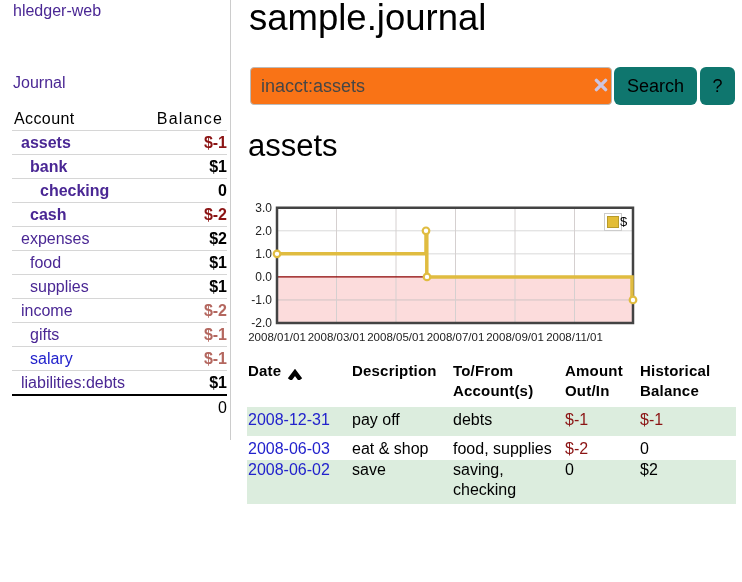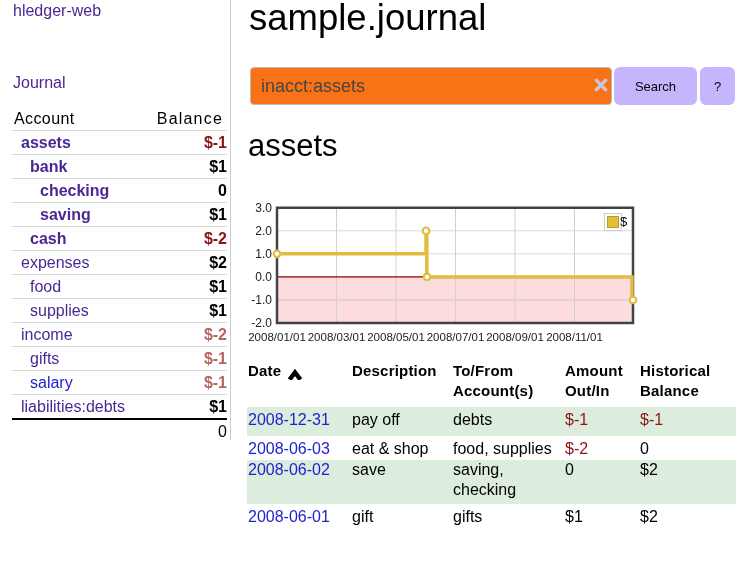--- a/index.html
+++ b/index.html
@@ -24,21 +24,21 @@
 .ind2 { padding-left:18px !important; }
 .ind3 { padding-left:28px !important; }
 .acct-b a { font-weight:bold; }
 
 
 #main { position:absolute; left:232px; top:0; width:510px; height:510px; }
 h1 { position:absolute; left:17px; top:-3px; font-size:36.5px; font-weight:normal; color:#000; }
 #searchbar { position:absolute; left:18px; top:67px; }
 #q { position:absolute; left:0; top:0; width:362px; height:38px; border:1px solid #bbb; border-radius:4px; font-family:"Liberation Sans",sans-serif; font-size:18px; color:#464646; padding:0 24px 0 10px; background:#f97316; }
 #clearx { position:absolute; left:344px; top:11px; }
-.btn { position:absolute; top:0; height:38px; background:#c4b5fd; border:none; border-radius:6px; font-family:"Liberation Sans",sans-serif; font-size:13px; color:#000; }
+.btn { position:absolute; top:0; height:38px; background:#0f766e; border:none; border-radius:6px; font-family:"Liberation Sans",sans-serif; font-size:18px; color:#000; }
 #btn-search { left:364px; width:83px; }
 #btn-help { left:450px; width:35px; }
 h2 { position:absolute; left:16px; top:128px; font-size:31px; font-weight:normal; color:#000; }
 #histlabel { position:absolute; left:15px; top:170px; font-size:16px; font-weight:bold; color:#000; letter-spacing:0.2px; }
 #chart { position:absolute; left:8px; top:198px; }
 
 
 #regtbl { position:absolute; left:15px; top:358px; width:489px; border-collapse:collapse; table-layout:fixed; font-size:16px; }
 #regtbl th { font-weight:bold; text-align:left; vertical-align:top; font-size:15px; line-height:20px; padding:3px 0 6px 1px; letter-spacing:0.2px;margin-left:16px; }
 #regtbl th.r, #regtbl td.r { text-align:left; padding-right:0; }
@@ -65,24 +65,20 @@
           <td class="ind1"><a class="purple" href="#">assets</a></td>
           <td class="bal darkred">$-1</td>
         </tr>
     <tr class="acct-b">
           <td class="ind2"><a class="purple" href="#">bank</a></td>
           <td class="bal">$1</td>
         </tr>
     <tr class="acct-b">
           <td class="ind3"><a class="purple" href="#">checking</a></td>
           <td class="bal">0</td>
-        </tr>
-    <tr class="acct-b">
-          <td class="ind3"><a class="purple" href="#">saving</a></td>
-          <td class="bal">$1</td>
         </tr>
     <tr class="acct-b">
           <td class="ind2"><a class="purple" href="#">cash</a></td>
           <td class="bal darkred">$-2</td>
         </tr>
     <tr>
           <td class="ind1"><a class="purple" href="#">expenses</a></td>
           <td class="bal">$2</td>
         </tr>
     <tr>
@@ -211,22 +207,15 @@
           <td class="r darkred">$-2</td>
           <td class="r">0</td>
     </tr>
     <tr class="g r3">
       <td><a class="blue" href="#">2008-06-02</a></td>
           <td>save</td>
           <td>saving,<br>checking</td>
           <td class="r">0</td>
           <td class="r">$2</td>
     </tr>
-    <tr class="r4">
-      <td><a class="blue" href="#">2008-06-01</a></td>
-          <td>gift</td>
-          <td>gifts</td>
-          <td class="r">$1</td>
-          <td class="r">$2</td>
-    </tr>
   </tbody>
     </table>
 </div>
 
 </body></html>

